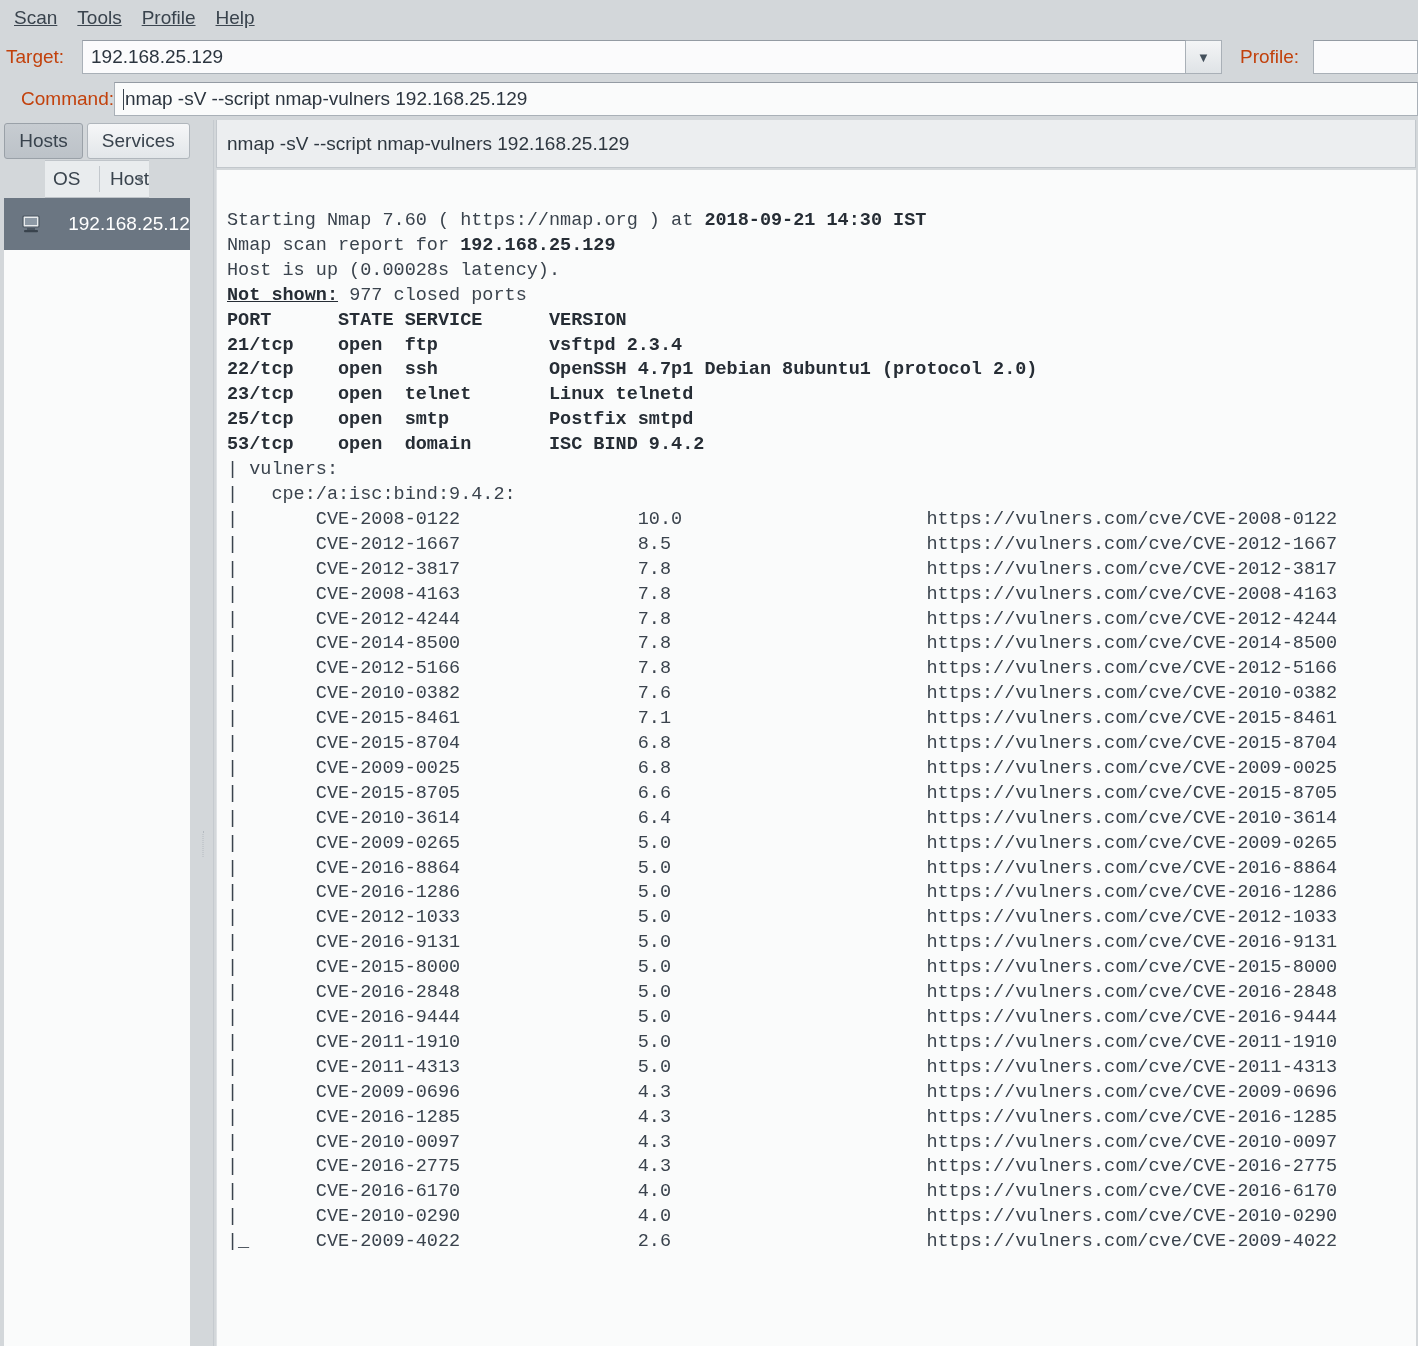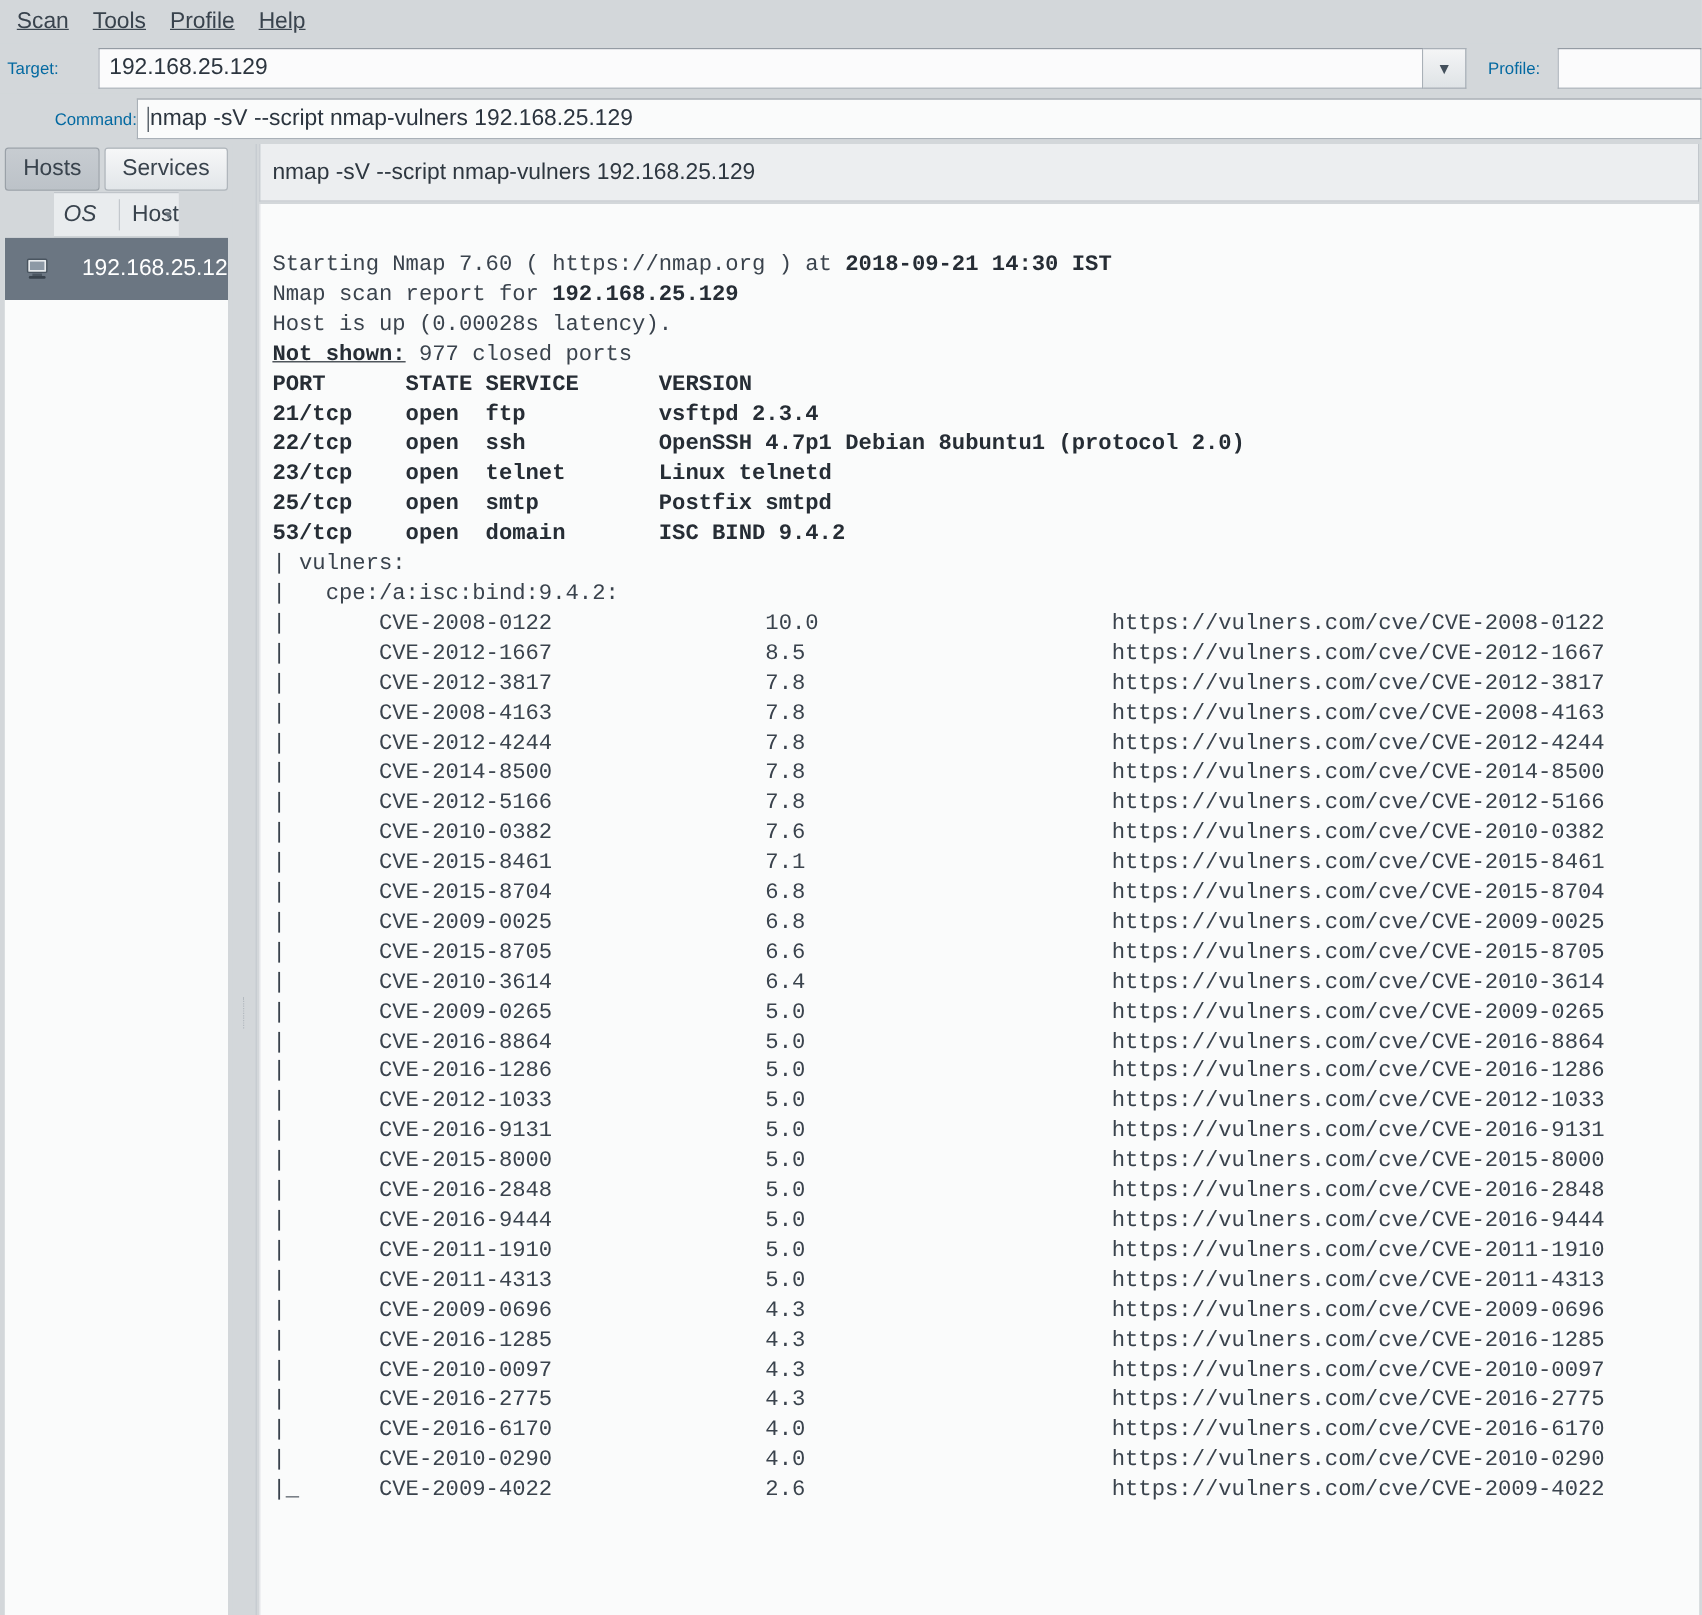--- a/index.html
+++ b/index.html
@@ -62,22 +62,22 @@
   
   .toolrow {
     flex: 0 0 42px;
     height: 42px;
     display: flex;
     align-items: center;
     padding: 0 0 0 6px;
     background: #d3d7da;
   }
   .toolrow .lbl {
-    font-size: 14px;
-    color: #0369a1;
+    font-size: 19px;
+    color: #c2410c;
     white-space: nowrap;
   }
   .target-lbl { width: 76px; }
   .command-lbl { width: 108px; text-align: right; }
 
   .textfield {
     height: 34px;
     background: #fbfbfc;
     border: 1px solid #a9b0b7;
     border-top-color: #949ba3;
@@ -172,21 +172,21 @@
     height: 38px;
     flex: 0 0 38px;
     display: flex;
     align-items: center;
     background: #e9ecee;
     border-top: 1px solid #c0c5ca;
     border-bottom: 1px solid #bfc4c9;
     font-size: 19px;
     color: #39434d;
   }
-  .hh-os { width: 54px; padding-left: 8px; font-style: italic; }
+  .hh-os { width: 54px; padding-left: 8px; }
   .hh-sep { width: 1px; height: 26px; background: #c3c8cd; }
   .hh-host { flex: 1 1 auto; padding-left: 10px; position: relative; }
   .hh-sortcaret {
     position: absolute;
     right: 6px;
     top: 50%;
     transform: translateY(-50%);
     font-size: 11px;
     color: #6c757e;
   }

